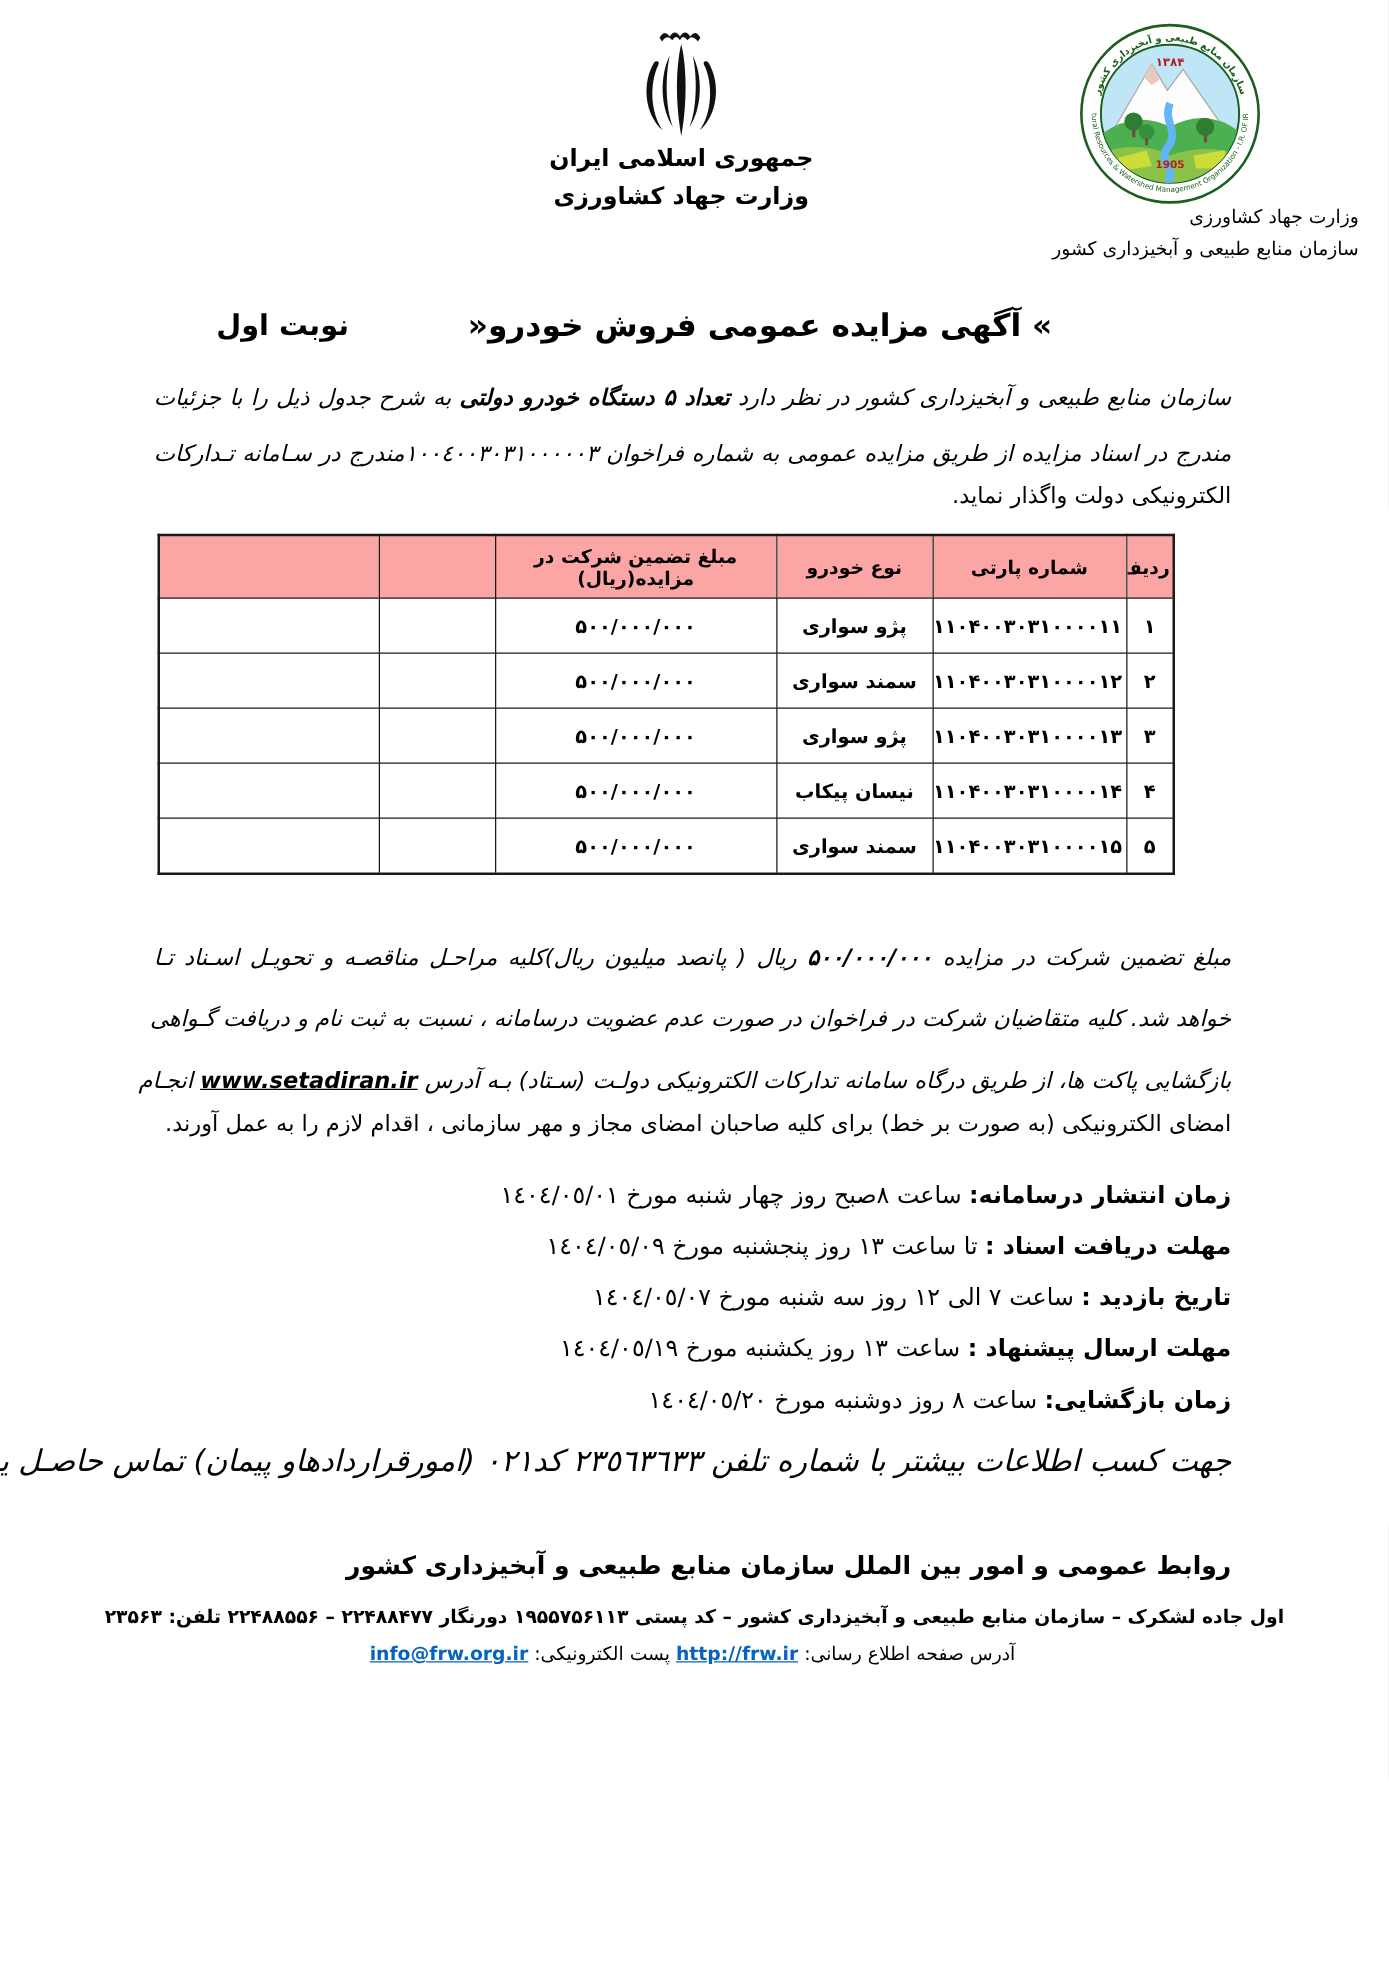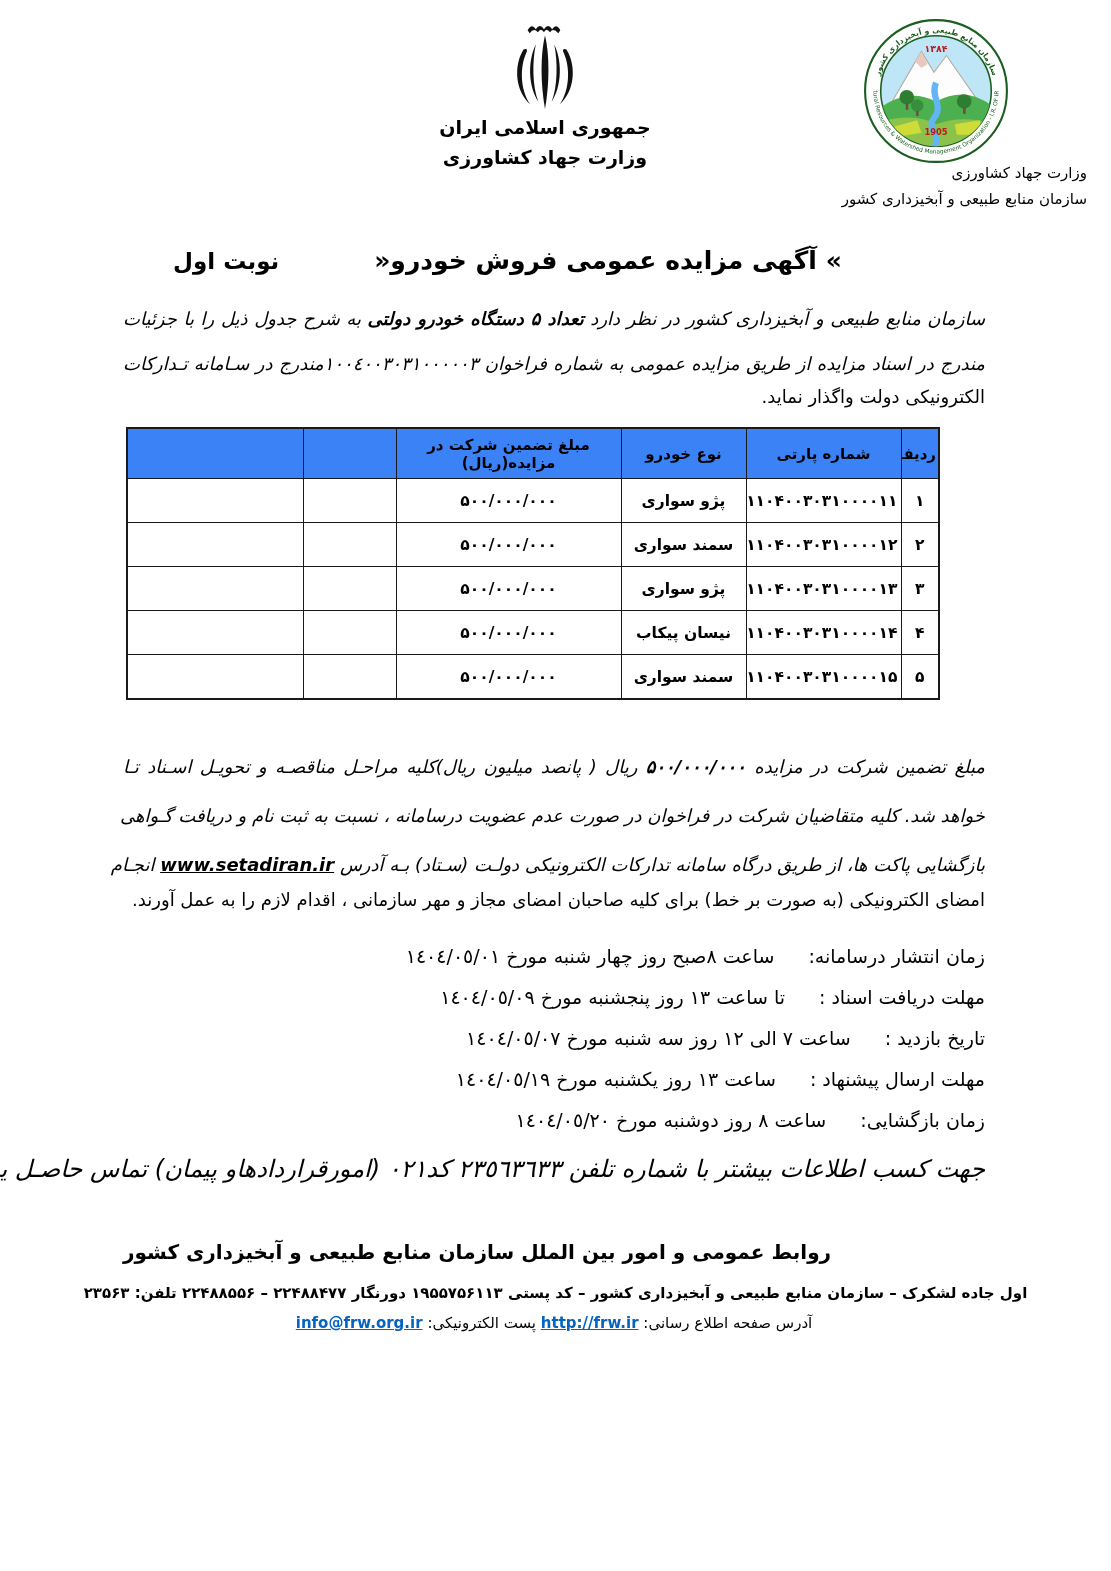--- a/index.html
+++ b/index.html
@@ -29,33 +29,33 @@
   .para2 .jline{line-height:49px;}
   .jline{text-align:justify;text-align-last:justify;white-space:nowrap;font-style:italic;}
   .rline{text-align:right;text-align-last:right;white-space:nowrap;}
 
   
   .tbl-wrap{position:absolute;left:126px;top:427px;}
   table.vehicles{border-collapse:collapse;table-layout:fixed;width:812px;direction:rtl;
                  border:2px solid #1a1a1a;}
   table.vehicles th,table.vehicles td{border:1px solid #1a1a1a;text-align:center;
                  vertical-align:middle;font-weight:700;padding:0 3px;overflow:hidden;}
-  table.vehicles th{background:#3b82f6;height:49px;font-size:15px;}
+  table.vehicles th{background:#fca5a5;height:49px;font-size:15px;}
   table.vehicles td{height:43px;font-size:15.5px;}
 
   
   .schedule{position:absolute;left:123px;top:936px;width:862px;font-size:19px;}
   .sched-line{line-height:41px;text-align:right;white-space:nowrap;}
-  .sched-label{font-weight:400;margin-left:28px;}
+  .sched-label{font-weight:700;}
   .sched-value{margin-right:6px;}
 
   
   .contact{position:absolute;left:123px;top:1148px;width:862px;font-size:24px;}
   .contact .jline,.contact .rline{line-height:42px;}
-  .signature{position:absolute;left:123px;top:1240px;width:862px;text-align:left;
+  .signature{position:absolute;left:123px;top:1240px;width:862px;text-align:right;
              font-size:20px;font-weight:700;}
   .footer1{position:absolute;left:63px;top:1284px;width:985px;text-align:center;
            font-size:15px;font-weight:700;}
   .footer2{position:absolute;left:123px;top:1314px;width:862px;text-align:center;font-size:15px;}
 
   
   .rb{font-weight:700;}
   .rbu{font-weight:700;text-decoration:underline;}
   .rlink{color:#0563c1;font-weight:700;text-decoration:underline;margin-top:24px;}
 </style>

